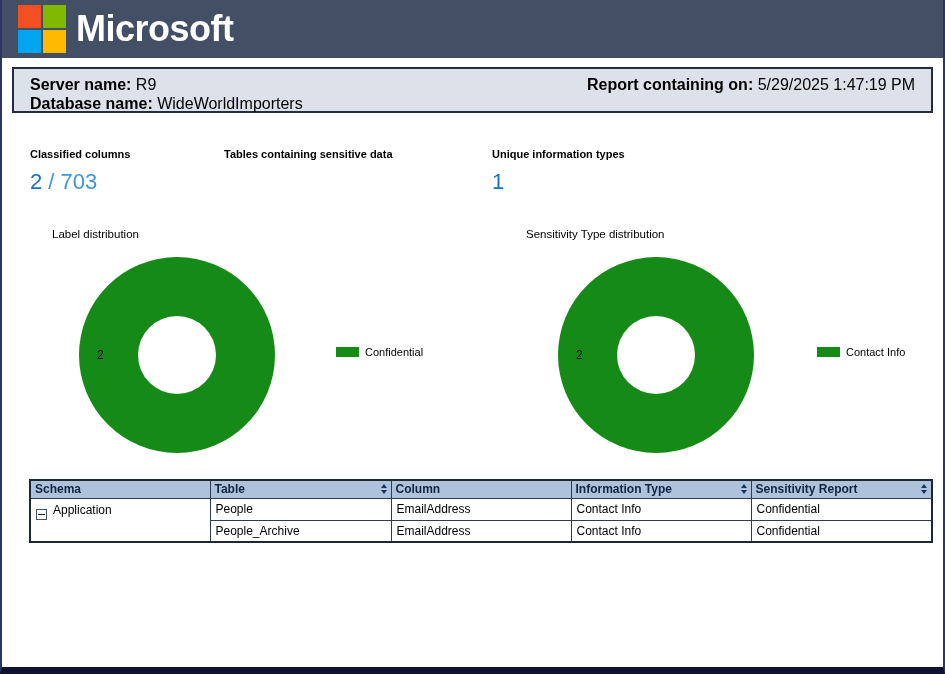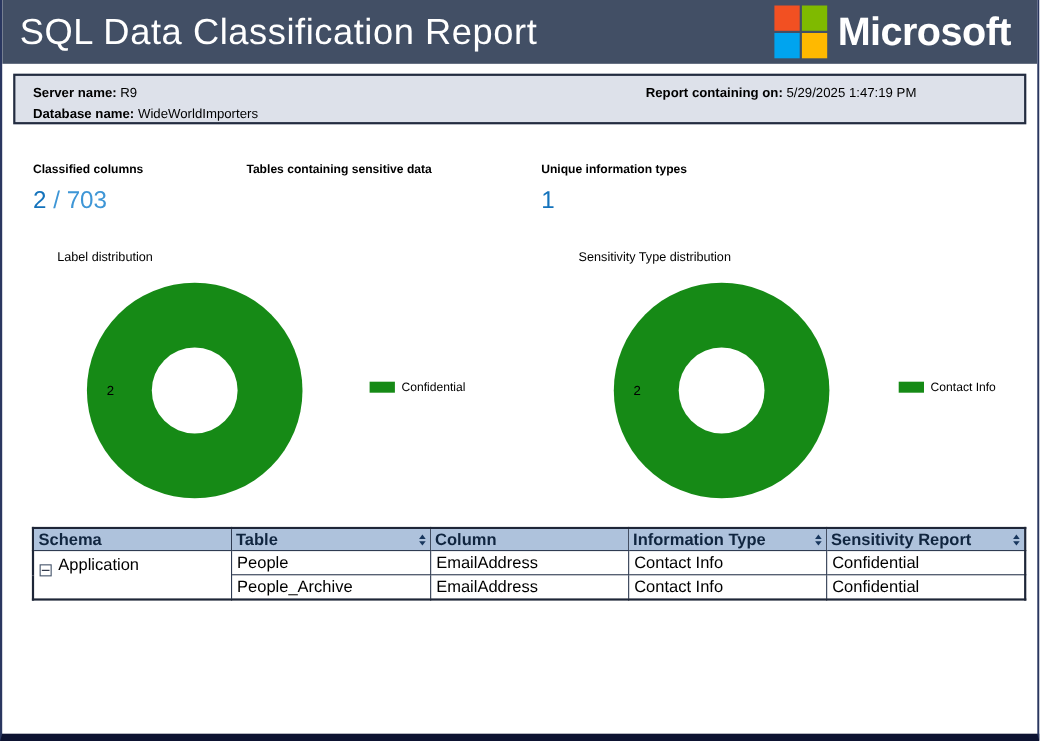--- a/index.html
+++ b/index.html
@@ -31,21 +31,21 @@
   .sq-tl { background:#F25022; }
   .sq-tr { background:#7FBA00; }
   .sq-bl { background:#00A4EF; }
   .sq-br { background:#FFB900; }
   .brand-text { color:#FFFFFF; font-size:36px; font-weight:700; letter-spacing:-0.5px; }
 
   
   .infobar {
     position:absolute; top:67px; left:10px; right:10px; height:46px;
     background:#DDE1EA; border:2px solid #232C40; padding:6px 16px;
-    font-size:12px;
+    font-size:16px;
   }
   .infobar .row { line-height:19px; white-space:nowrap; }
   .lbl { font-weight:700; }
   .generated {
     position:absolute; left:573px; top:6px; line-height:19px; white-space:nowrap;
   }
 
   
   .stat { position:absolute; top:148px; }
   .stat .stat-label { font-size:11px; font-weight:700; color:#000; }
@@ -77,21 +77,21 @@
 
   .legend { position:absolute; display:flex; align-items:center; gap:6px; }
   .legend-left { left:334px; top:346px; }
   .legend-right { left:815px; top:346px; }
   .legend .swatch { width:23px; height:10px; background:#168A16; display:inline-block; }
   .legend .legend-label { font-size:11px; color:#000; white-space:nowrap; }
 
   
   table.classification {
     position:absolute; left:27px; top:479px; width:902px;
-    border-collapse:collapse; table-layout:fixed; font-size:15px;
+    border-collapse:collapse; table-layout:fixed; font-size:12px;
     border:2px solid #1E2638;
   }
   table.classification th, table.classification td {
     border:1px solid #2F3B52; overflow:hidden; white-space:nowrap;
   }
   table.classification th {
     background:#AEC2DC; color:#10253F; font-weight:700; text-align:left;
     height:18px; padding:1px 4px; position:relative;
   }
   table.classification td { height:22px; padding:1px 5px; background:#FFFFFF; }
@@ -107,21 +107,20 @@
     margin-right:6px; vertical-align:-1px;
   }
   .collapse-box .minus { display:block; width:7px; height:1px; background:#1C2538; }
 </style>
 </head>
 <body>
 
 <div class="page">
 
   <header class="titlebar">
-    <h1>SQL Data Classification Report</h1>
     <div class="brand">
       <span class="logo-grid">
         <span class="sq sq-tl"></span>
         <span class="sq sq-tr"></span>
         <span class="sq sq-bl"></span>
         <span class="sq sq-br"></span>
       </span>
       <span class="brand-text">Microsoft</span>
     </div>
   </header>

